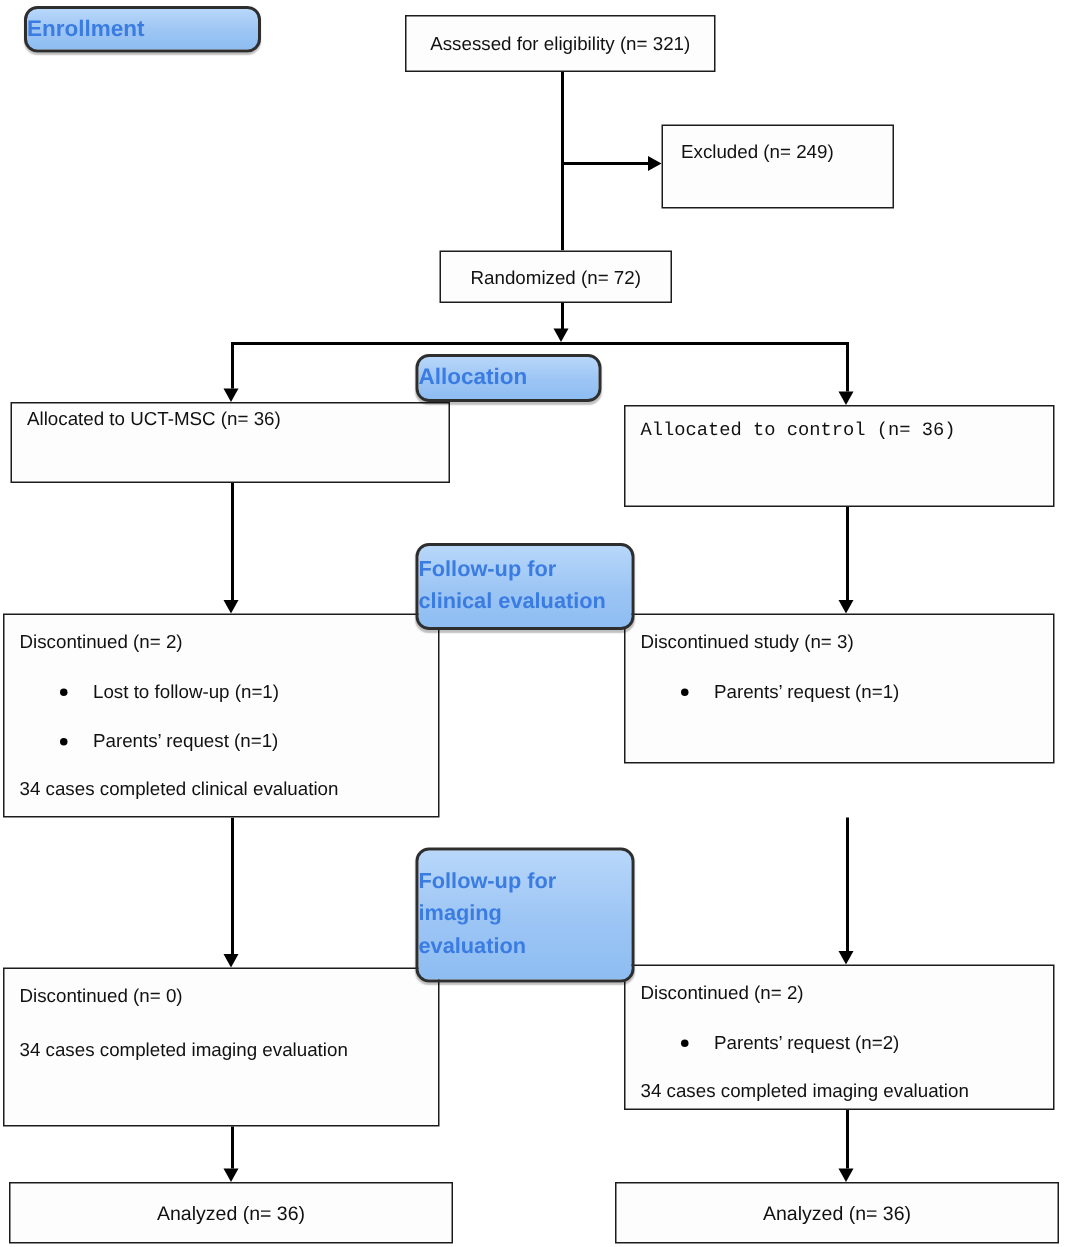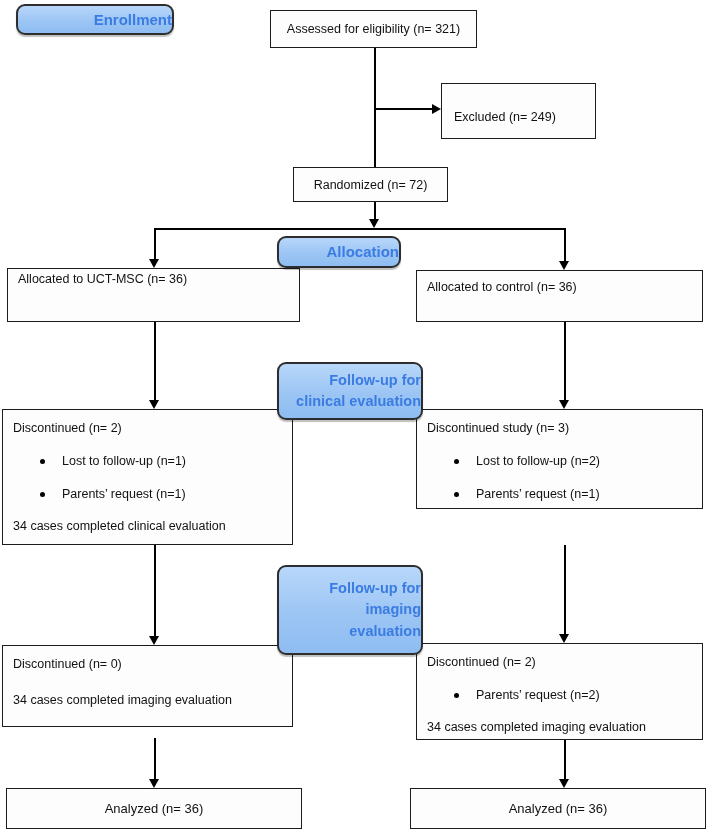--- a/index.html
+++ b/index.html
@@ -6,32 +6,32 @@
   #canvas {
     position:relative; width:710px; height:831px; background:#ffffff;
     font-family:"Liberation Sans", sans-serif; color:#111;
     overflow:hidden;
   }
   .box {
     position:absolute; background:#fdfdfd; border:1.5px solid #1c1c1c;
     box-sizing:border-box; font-size:12.5px; color:#111; z-index:2;
   }
   .box.center { display:flex; align-items:center; justify-content:center; text-align:center; }
-  .box.padded { padding:26px 12px; }
+  .box.padded { padding:10px 12px; }
   .flow-box { padding:11px 10px 12px 10px; }
   .flow-title { margin:0; }
   .bullet-row { display:flex; align-items:center; margin:19px 0 0 27px; }
   .bullet-dot { width:5px; height:5px; border-radius:50%; background:#000; margin-right:17px; flex:0 0 auto; }
   .flow-footer { margin:18px 0 0 0; }
   .pill {
     position:absolute; box-sizing:border-box;
     border:2px solid #2e2e2e; border-radius:9px;
     background:linear-gradient(180deg,#b8d7fa 0%, #9cc5f4 55%, #8ebdf2 100%);
     color:#3b7ce2; font-weight:bold; font-size:14.5px; line-height:1.45;
-    display:flex; flex-direction:column; align-items:flex-end; justify-content:center;
+    display:flex; flex-direction:column; align-items:flex-start; justify-content:center;
     text-align:center; z-index:5;
     box-shadow:0 1.5px 1px rgba(0,0,0,0.25);
   }
   .pill.big { font-size:15px; }
   .vline { position:absolute; width:2px; background:#000; z-index:1; }
   .hline { position:absolute; height:2px; background:#000; z-index:1; }
   .arrow-down {
     position:absolute; width:0; height:0; z-index:3;
     border-left:5.5px solid transparent; border-right:5.5px solid transparent;
     border-top:9px solid #000;
@@ -103,50 +103,46 @@
   </div>
 
   <div class="box center" style="left:293px; top:167px; width:155px; height:35px;">
     <span>Randomized (n= 72)</span>
   </div>
 
   <div class="box" style="left:7px; top:268px; width:293px; height:54px; padding:3px 10px;">
     <span>Allocated to UCT-MSC (n= 36)</span>
   </div>
 
-  <div class="box" style="left:416px; top:270px; width:287px; height:52px; padding:9px 10px;">
+  <div class="box" style="left:416px; top:270px; width:287px; height:68px; padding:9px 10px;font-family:Liberation Mono, monospace;">
     <span>Allocated to control (n= 36)</span>
   </div>
 
   <div class="box flow-box" style="left:2px; top:409px; width:291px; height:136px;">
     <div class="flow-title">Discontinued (n= 2)</div>
     <div class="bullet-row">
       <span class="bullet-dot"></span>
       <span>Lost to follow-up (n=1)</span>
     </div>
     <div class="bullet-row">
       <span class="bullet-dot"></span>
       <span>Parents’ request (n=1)</span>
     </div>
     <div class="flow-footer">34 cases completed clinical evaluation</div>
   </div>
 
   <div class="box flow-box" style="left:416px; top:409px; width:287px; height:100px;">
     <div class="flow-title">Discontinued study (n= 3)</div>
     <div class="bullet-row">
       <span class="bullet-dot"></span>
-      <span>Lost to follow-up (n=2)</span>
-    </div>
-    <div class="bullet-row">
-      <span class="bullet-dot"></span>
       <span>Parents’ request (n=1)</span>
     </div>
   </div>
 
-  <div class="box flow-box" style="left:2px; top:645px; width:291px; height:82px;">
+  <div class="box flow-box" style="left:2px; top:645px; width:291px; height:106px;">
     <div class="flow-title">Discontinued (n= 0)</div>
     <div class="flow-footer" style="margin-top:22px;">34 cases completed imaging evaluation</div>
   </div>
 
   <div class="box flow-box" style="left:416px; top:643px; width:287px; height:97px;">
     <div class="flow-title">Discontinued (n= 2)</div>
     <div class="bullet-row">
       <span class="bullet-dot"></span>
       <span>Parents’ request (n=2)</span>
     </div>

